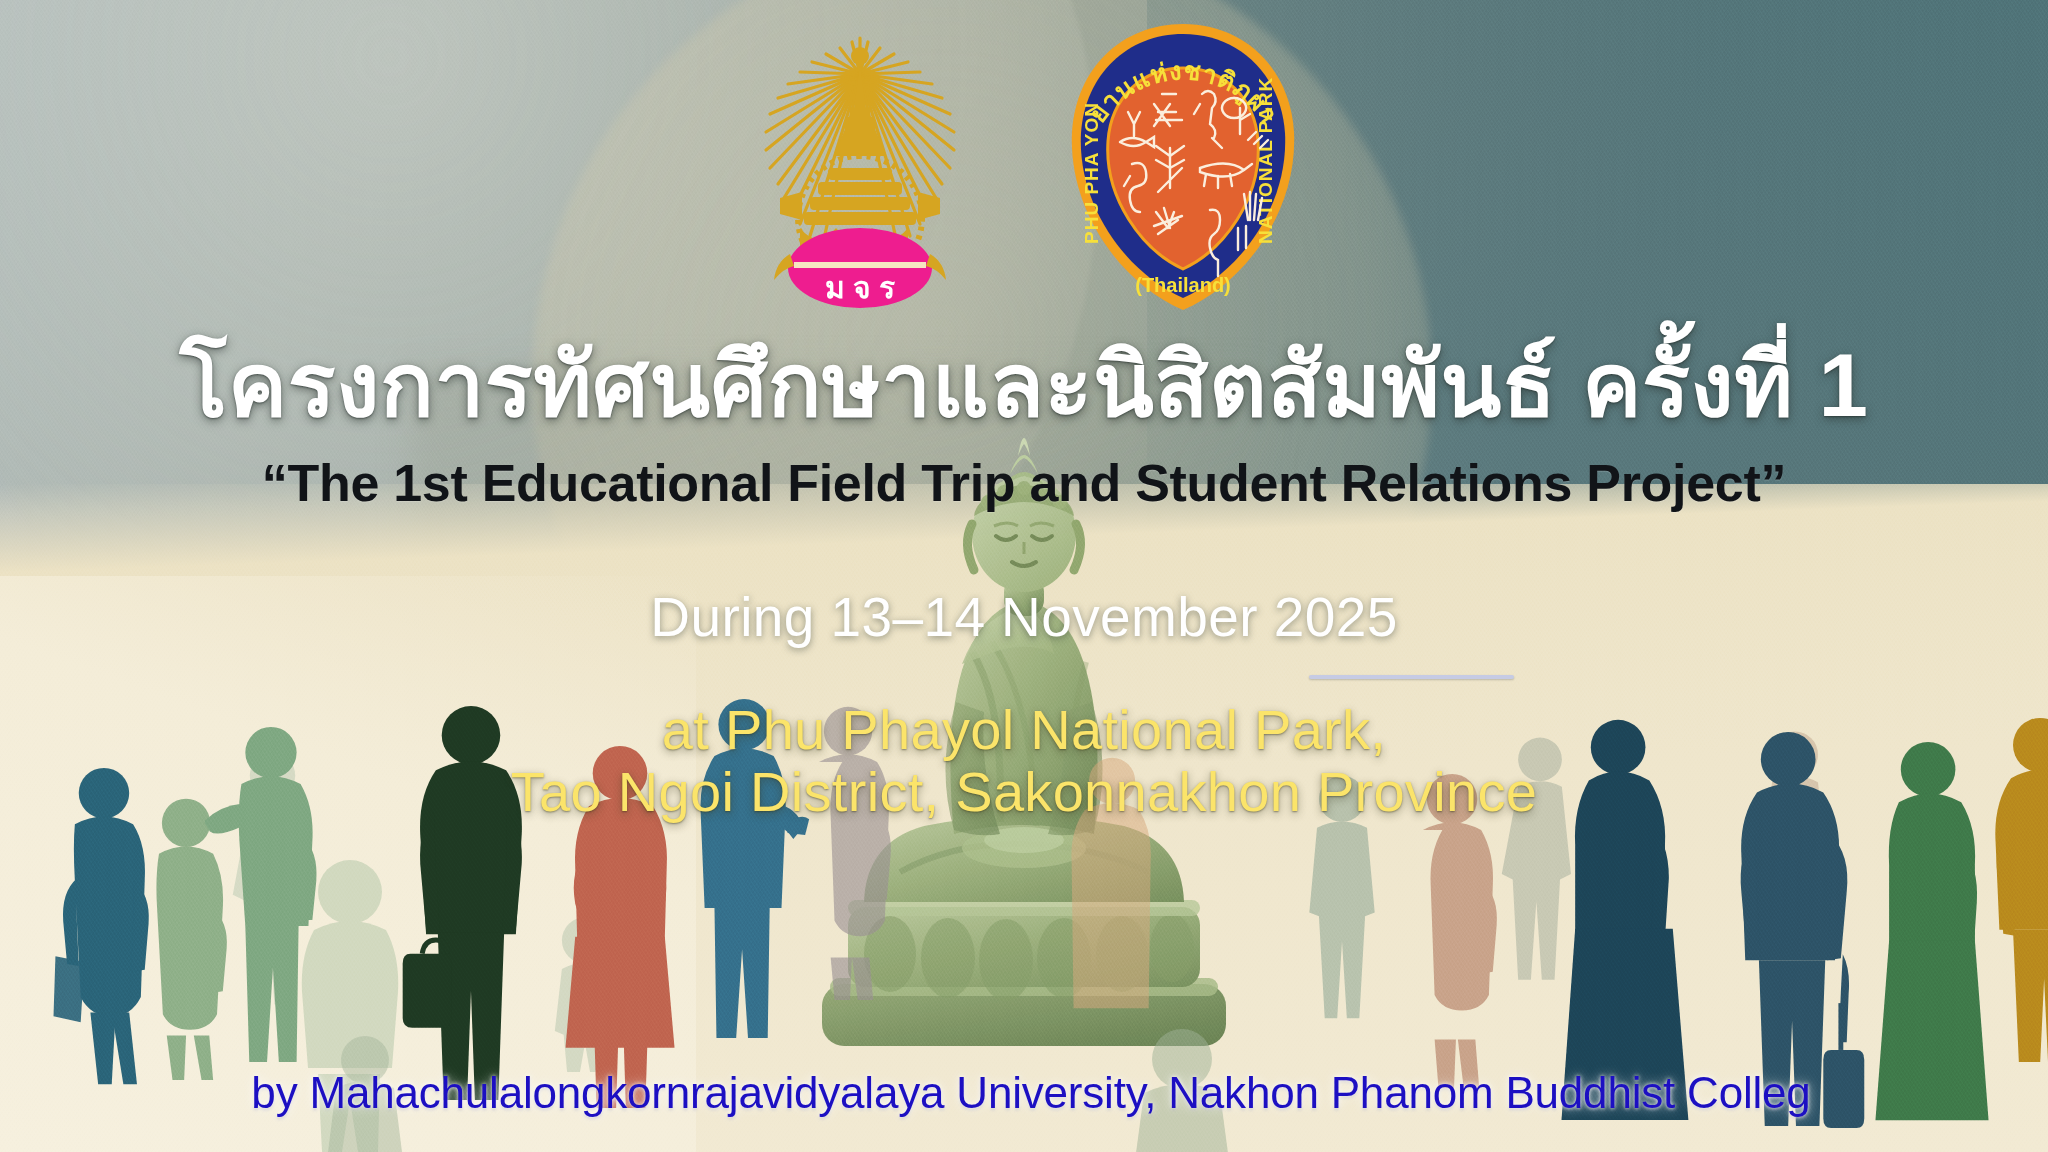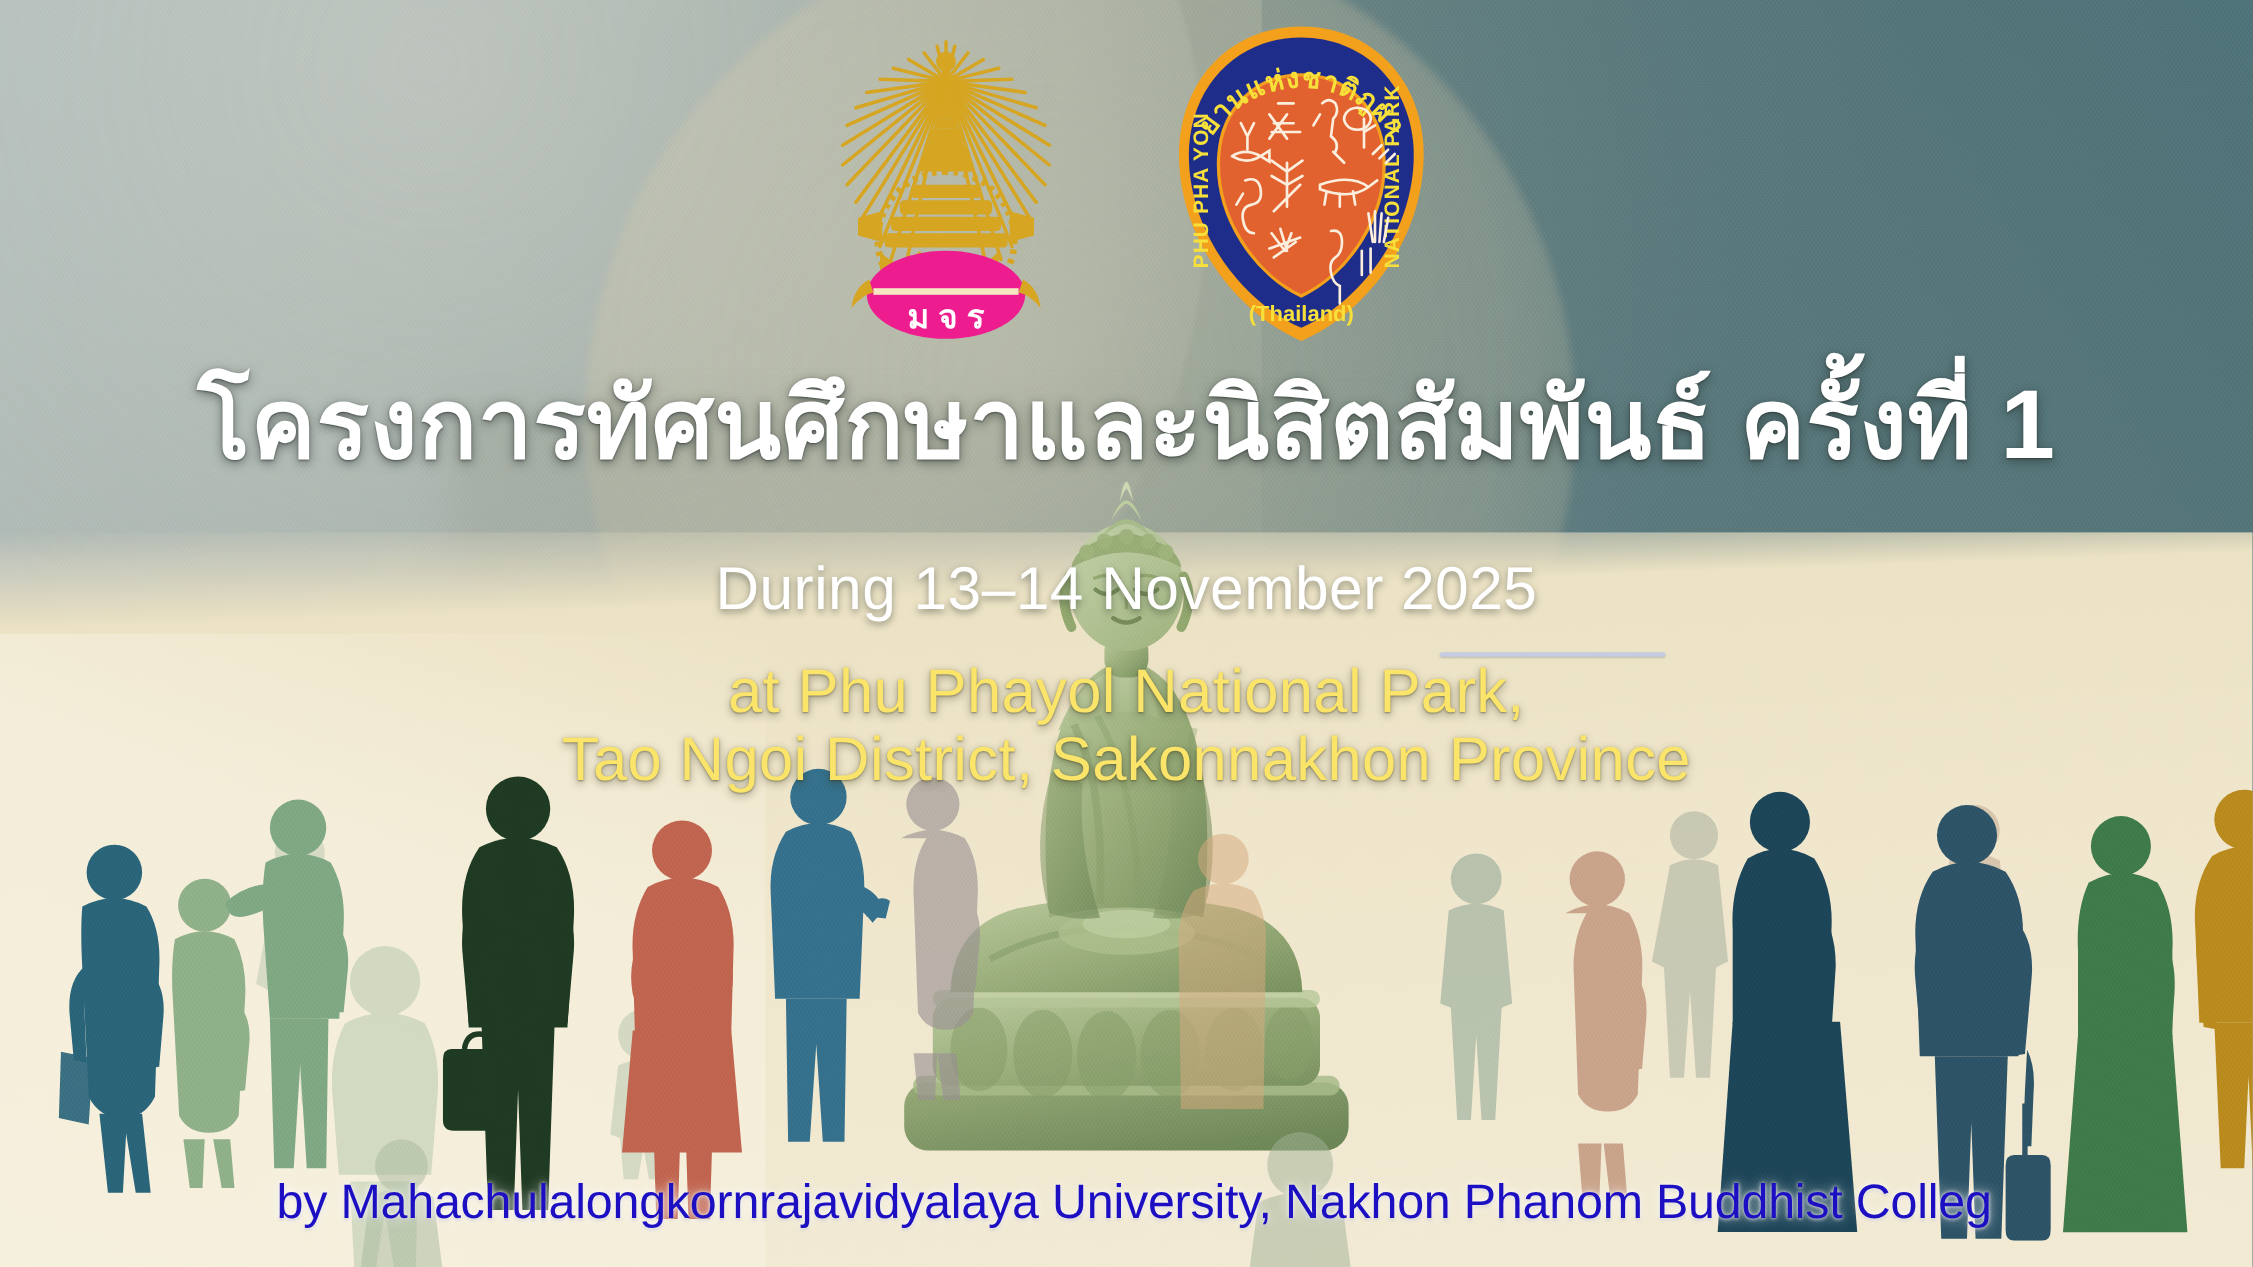--- a/index.html
+++ b/index.html
@@ -125,20 +125,21 @@
   .divider{
     margin-top:26px;
     width:205px; height:4px;
     background:#c6cbe4;
     border-radius:2px;
     box-shadow:0 1px 2px rgba(40,50,60,.25);
     align-self:center;
     position:relative; left:387px;
   }
   .place{
+    margin-top:20px;
     font-size:56px;
     font-weight:400;
     color:#fbe46a;
     text-align:center;
     line-height:1.12;
     letter-spacing:.3px;
     text-shadow:0 3px 8px rgba(60,60,30,.45), 0 1px 2px rgba(50,50,20,.5);
     white-space:nowrap;
   }
   .by-line{
@@ -605,20 +606,21 @@
           <path d="M152 194 q10-2 10 10 q0 10 -6 14 q-6 4 -4 14 q2 10 8 12 l0 16"></path>
 
           <path d="M180 212 l0 22 M188 210 l0 22"></path>
         </g>
       </svg>
     </div>
   </div>
 
   <div class="content">
     <div class="title-th">โครงการทัศนศึกษาและนิสิตสัมพันธ์ ครั้งที่ 1</div>
+    <div class="title-en">“The 1st Educational Field Trip and Student Relations Project”</div>
     <div class="date-line">During 13–14 November 2025</div>
     <div class="divider"></div>
     <div class="place">
       <div>at Phu Phayol National Park,</div>
       <div>Tao Ngoi District, Sakonnakhon Province</div>
     </div>
   </div>
 
   <div class="by-line">by Mahachulalongkornrajavidyalaya University,  Nakhon Phanom Buddhist Colleg</div>
 

